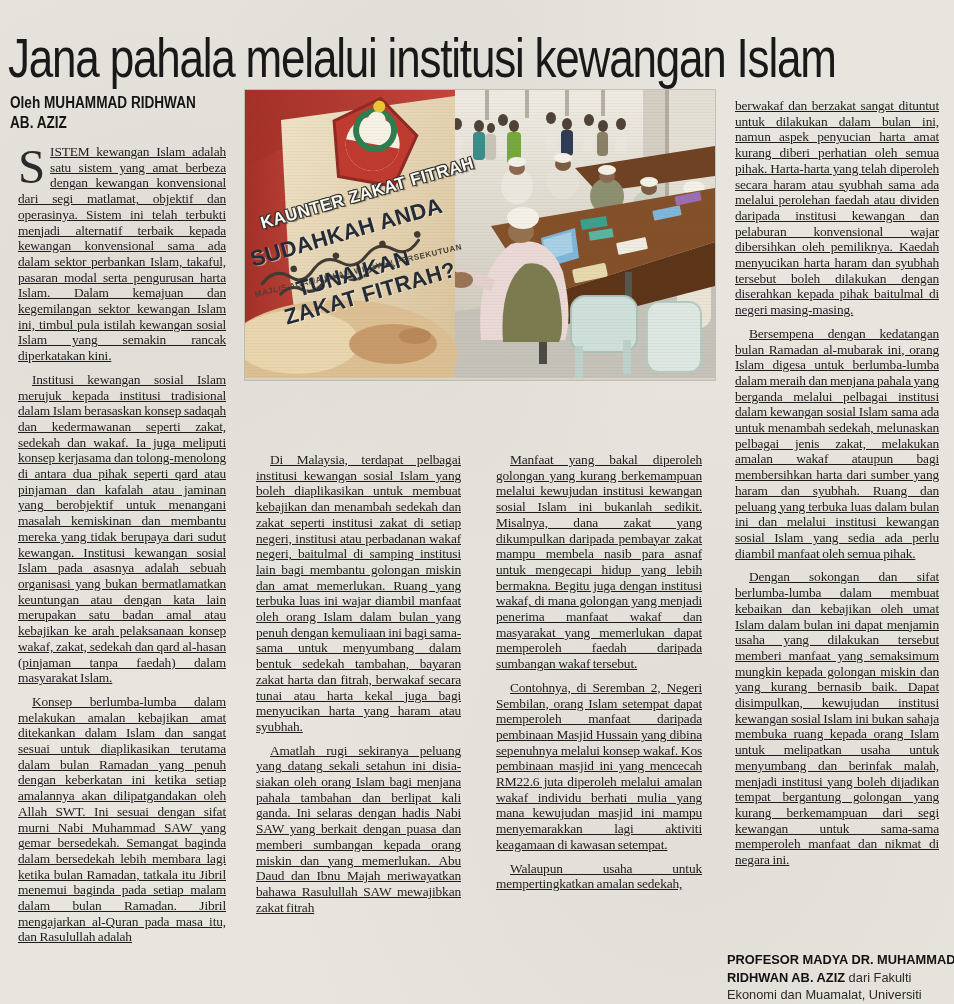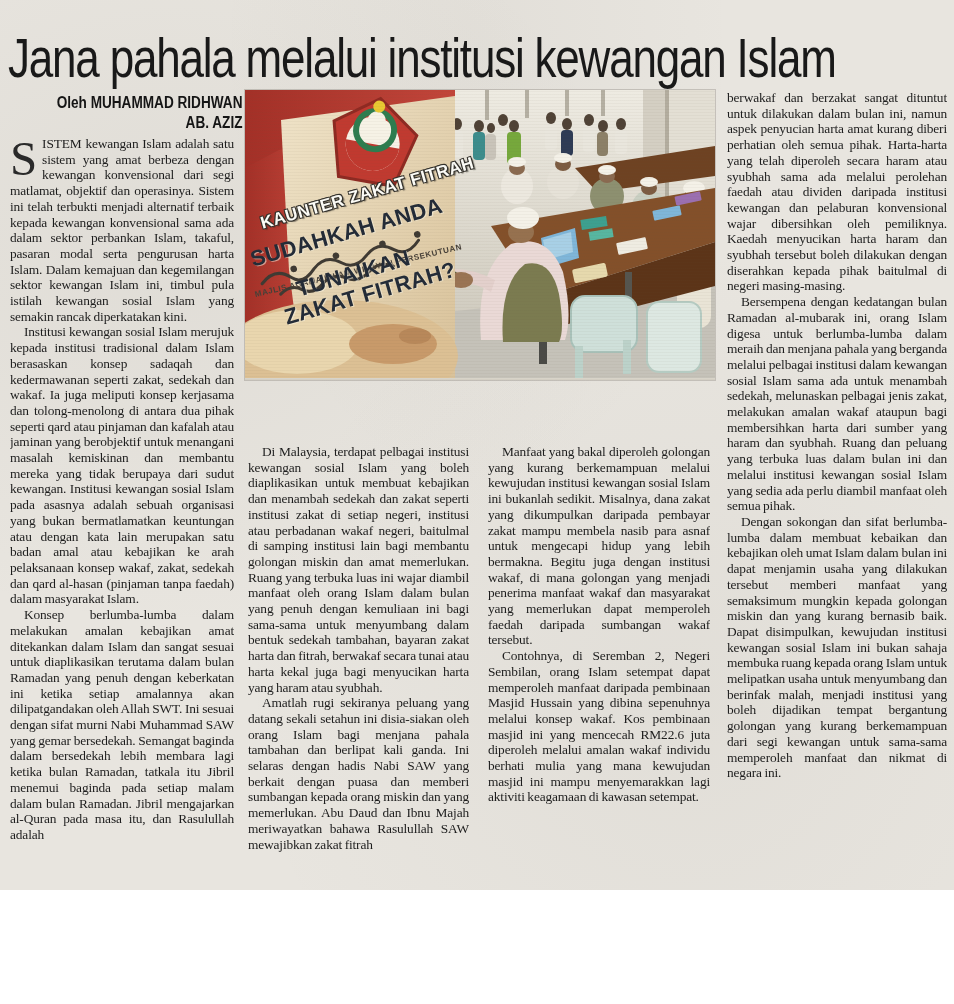--- a/index.html
+++ b/index.html
@@ -1,49 +1,49 @@
 <!DOCTYPE html>
 <html><head>
 <meta charset="utf-8">
 <style>
   html,body{margin:0;padding:0;}
   .page{
-    position:relative; width:954px; height:890px; overflow:hidden;
+    position:relative; width:954px; height:1004px; overflow:hidden;
     background:
       radial-gradient(ellipse at 18% 28%, rgba(115,110,98,.07), transparent 42%),
       radial-gradient(ellipse at 72% 78%, rgba(115,110,98,.06), transparent 46%),
       radial-gradient(ellipse at 50% 5%, rgba(115,110,98,.05), transparent 38%),
       #e8e5df;
     font-family:"Liberation Serif", serif; color:#1c1c1c;
   }
   
   .headline{
     position:absolute; left:8px; top:28px; width:944px; height:66px; overflow:visible;
   }
   .headline .scale{
     display:inline-block; transform:scaleX(.8); transform-origin:0 0;
     font-family:"Liberation Sans", sans-serif; font-weight:400;
     font-size:55px; line-height:60px; letter-spacing:-1.5px; color:#191919; white-space:nowrap;
   }
   
   .byline{
-    position:absolute; left:10px; top:93px; width:270px;text-align:right;
+    position:absolute; left:10px; top:93px; width:270px;
   }
   .byline .scale{
     display:inline-block; transform:scaleX(.85); transform-origin:0 0;
     font-family:"Liberation Sans", sans-serif; font-weight:700; font-size:16px;
     line-height:20px; color:#151515; width:250px;
   }
   
   .col{
     position:absolute; text-align:justify;
     font-size:13.4px; line-height:15.7px; letter-spacing:-.15px; word-spacing:-.6px;
     color:#1d1d1d; overflow:hidden;
   }
-  .col p{margin:0;}
+  .col p{margin:8px;text-decoration:underline;}
   .col p.indent{text-indent:14px;}
   .dropcap{
     float:left; font-size:49px; line-height:41px; padding:2px 5px 0 0;
     font-weight:400; color:#2a2a2a;
   }
   #col1{left:10px;  top:136px; width:224px; height:868px;}
   #col2{left:248px; top:444px; width:221px; height:560px;}
   #col3{left:488px; top:444px; width:222px; height:560px;}
   #col4{left:727px; top:90px;  width:220px; height:845px;}
   
@@ -273,20 +273,21 @@
 
 
   <div class="col" id="col2">
     <p class="indent">Di Malaysia, terdapat pelbagai institusi kewangan sosial Islam yang boleh diaplikasikan untuk membuat kebajikan dan menambah sedekah dan zakat seperti institusi zakat di setiap negeri, institusi atau perbadanan wakaf negeri, baitulmal di samping institusi lain bagi membantu golongan miskin dan amat memerlukan. Ruang yang terbuka luas ini wajar diambil manfaat oleh orang Islam dalam bulan yang penuh dengan kemuliaan ini bagi sama-sama untuk menyumbang dalam bentuk sedekah tambahan, bayaran zakat harta dan fitrah, berwakaf secara tunai atau harta kekal juga bagi menyucikan harta yang haram atau syubhah.</p>
     <p class="indent">Amatlah rugi sekiranya peluang yang datang sekali setahun ini disia-siakan oleh orang Islam bagi menjana pahala tambahan dan berlipat kali ganda. Ini selaras dengan hadis Nabi SAW yang berkait dengan puasa dan memberi sumbangan kepada orang miskin dan yang memerlukan. Abu Daud dan Ibnu Majah meriwayatkan bahawa Rasulullah SAW mewajibkan zakat fitrah</p>
   </div>
 
   <div class="col" id="col3">
     <p class="indent">Manfaat yang bakal diperoleh golongan yang kurang berkemampuan melalui kewujudan institusi kewangan sosial Islam ini bukanlah sedikit. Misalnya, dana zakat yang dikumpulkan daripada pembayar zakat mampu membela nasib para asnaf untuk mengecapi hidup yang lebih bermakna. Begitu juga dengan institusi wakaf, di mana golongan yang menjadi penerima manfaat wakaf dan masyarakat yang memerlukan dapat memperoleh faedah daripada sumbangan wakaf tersebut.</p>
     <p class="indent">Contohnya, di Seremban 2, Negeri Sembilan, orang Islam setempat dapat memperoleh manfaat daripada pembinaan Masjid Hussain yang dibina sepenuhnya melalui konsep wakaf. Kos pembinaan masjid ini yang mencecah RM22.6 juta diperoleh melalui amalan wakaf individu berhati mulia yang mana kewujudan masjid ini mampu menyemarakkan lagi aktiviti keagamaan di kawasan setempat.</p>
+    <p class="indent">Walaupun usaha untuk mempertingkatkan amalan sedekah,</p>
   </div>
 
   <div class="col" id="col4">
     <p>berwakaf dan berzakat sangat dituntut untuk dilakukan dalam bulan ini, namun aspek penyucian harta amat kurang diberi perhatian oleh semua pihak. Harta-harta yang telah diperoleh secara haram atau syubhah sama ada melalui perolehan faedah atau dividen daripada institusi kewangan dan pelaburan konvensional wajar dibersihkan oleh pemiliknya. Kaedah menyucikan harta haram dan syubhah tersebut boleh dilakukan dengan diserahkan kepada pihak baitulmal di negeri masing-masing.</p>
     <p class="indent">Bersempena dengan kedatangan bulan Ramadan al-mubarak ini, orang Islam digesa untuk berlumba-lumba dalam meraih dan menjana pahala yang berganda melalui pelbagai institusi dalam kewangan sosial Islam sama ada untuk menambah sedekah, melunaskan pelbagai jenis zakat, melakukan amalan wakaf ataupun bagi membersihkan harta dari sumber yang haram dan syubhah. Ruang dan peluang yang terbuka luas dalam bulan ini dan melalui institusi kewangan sosial Islam yang sedia ada perlu diambil manfaat oleh semua pihak.</p>
     <p class="indent">Dengan sokongan dan sifat berlumba-lumba dalam membuat kebaikan dan kebajikan oleh umat Islam dalam bulan ini dapat menjamin usaha yang dilakukan tersebut memberi manfaat yang semaksimum mungkin kepada golongan miskin dan yang kurang bernasib baik. Dapat disimpulkan, kewujudan institusi kewangan sosial Islam ini bukan sahaja membuka ruang kepada orang Islam untuk melipatkan usaha untuk menyumbang dan berinfak malah, menjadi institusi yang boleh dijadikan tempat bergantung golongan yang kurang berkemampuan dari segi kewangan untuk sama-sama memperoleh manfaat dan nikmat di negara ini.</p>
   </div>
 
   <div class="bio">
     <span class="scale"><span class="name">PROFESOR MADYA DR. MUHAMMAD RIDHWAN AB. AZIZ</span> <span>dari Fakulti Ekonomi dan Muamalat, Universiti Sains Islam Malaysia.</span></span>

